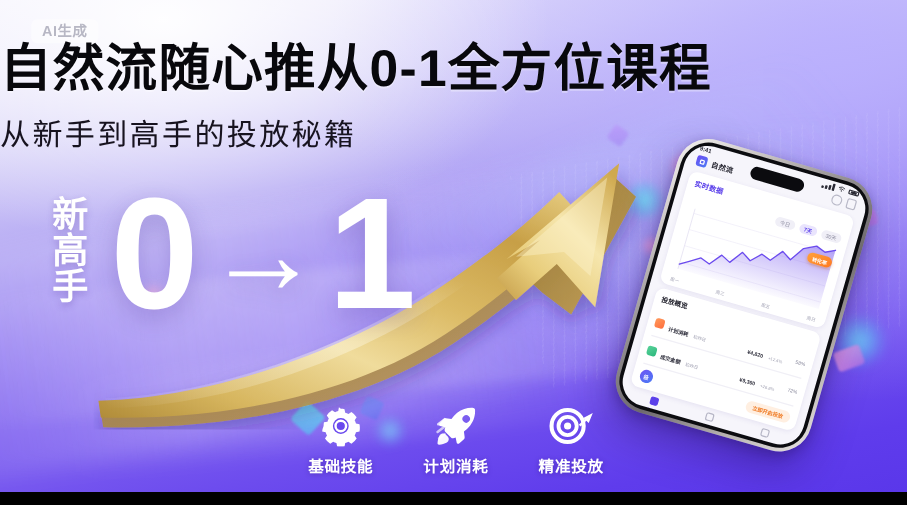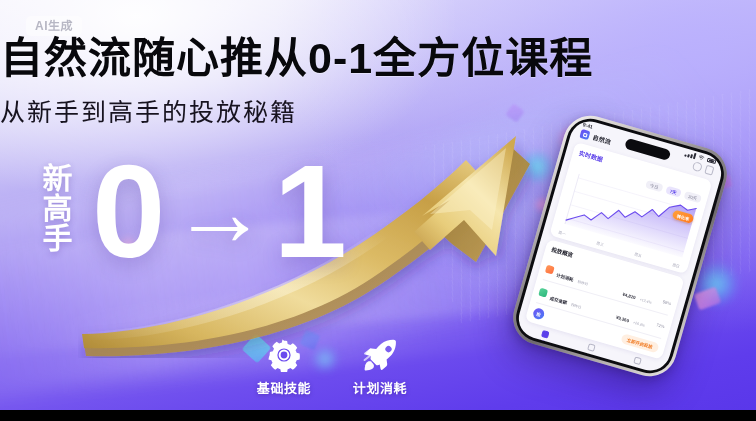--- a/index.html
+++ b/index.html
@@ -467,16 +467,27 @@
             <path d="M9.4 24.1c-1.4-1.4-3.8-1.2-5 .7-1.1 1.7-1.6 4.5-1.8 6.4-.1.8.6 1.5 1.4 1.4 1.9-.2 4.7-.7 6.4-1.8 1.9-1.2 2.1-3.6.7-5l-1.7-1.7Z" opacity=".95"></path>
             <rect x="1.4" y="12.4" width="9" height="2.1" rx="1.05" transform="rotate(-38 5.9 13.4)" opacity=".8"></rect>
             <rect x="0.6" y="18.2" width="11" height="2.1" rx="1.05" transform="rotate(-38 6.1 19.2)" opacity=".65"></rect>
             <rect x="2.2" y="24.6" width="8" height="2.1" rx="1.05" transform="rotate(-38 6.2 25.6)" opacity=".5"></rect>
           </g>
         </svg>
       </span>
       <span class="feature-label">计划消耗</span>
     </div>
 
+    <div class="feature">
+      <span class="feature-icon">
+        <svg width="38" height="34" viewBox="0 0 38 34" aria-hidden="true">
+          <circle cx="16" cy="17" r="13.4" fill="none" stroke="#ffffff" stroke-width="3.4"></circle>
+          <circle cx="16" cy="17" r="7.6" fill="none" stroke="#ffffff" stroke-width="3.2"></circle>
+          <circle cx="16" cy="17" r="3" fill="#ffffff"></circle>
+          <path d="M28.6 10.6 L37 6.2 L33.6 14.6 L31.6 12.6 L26.8 17.4 L25.4 16 L30.2 11.2 Z" fill="#ffffff"></path>
+        </svg>
+      </span>
+      <span class="feature-label">精准投放</span>
+    </div>
 
   </div>
 
 </div>
 
 </body></html>

